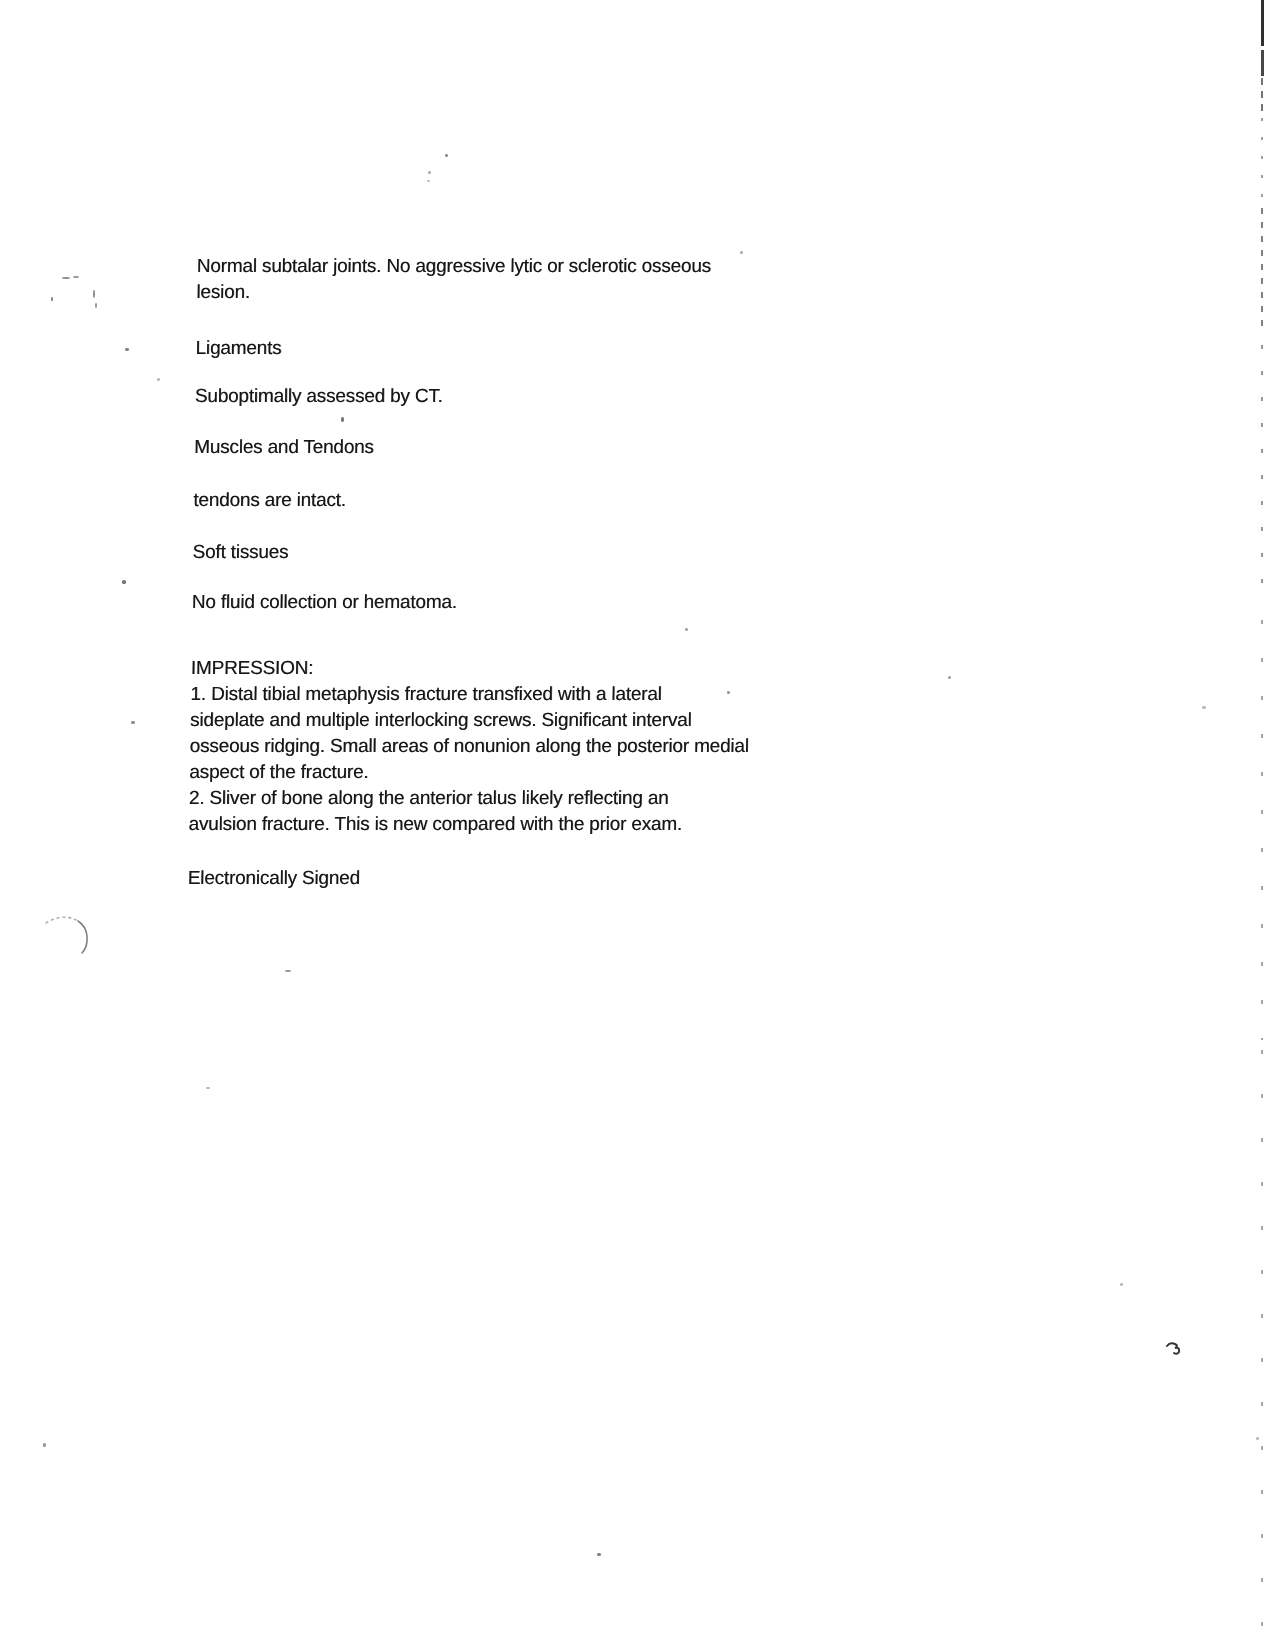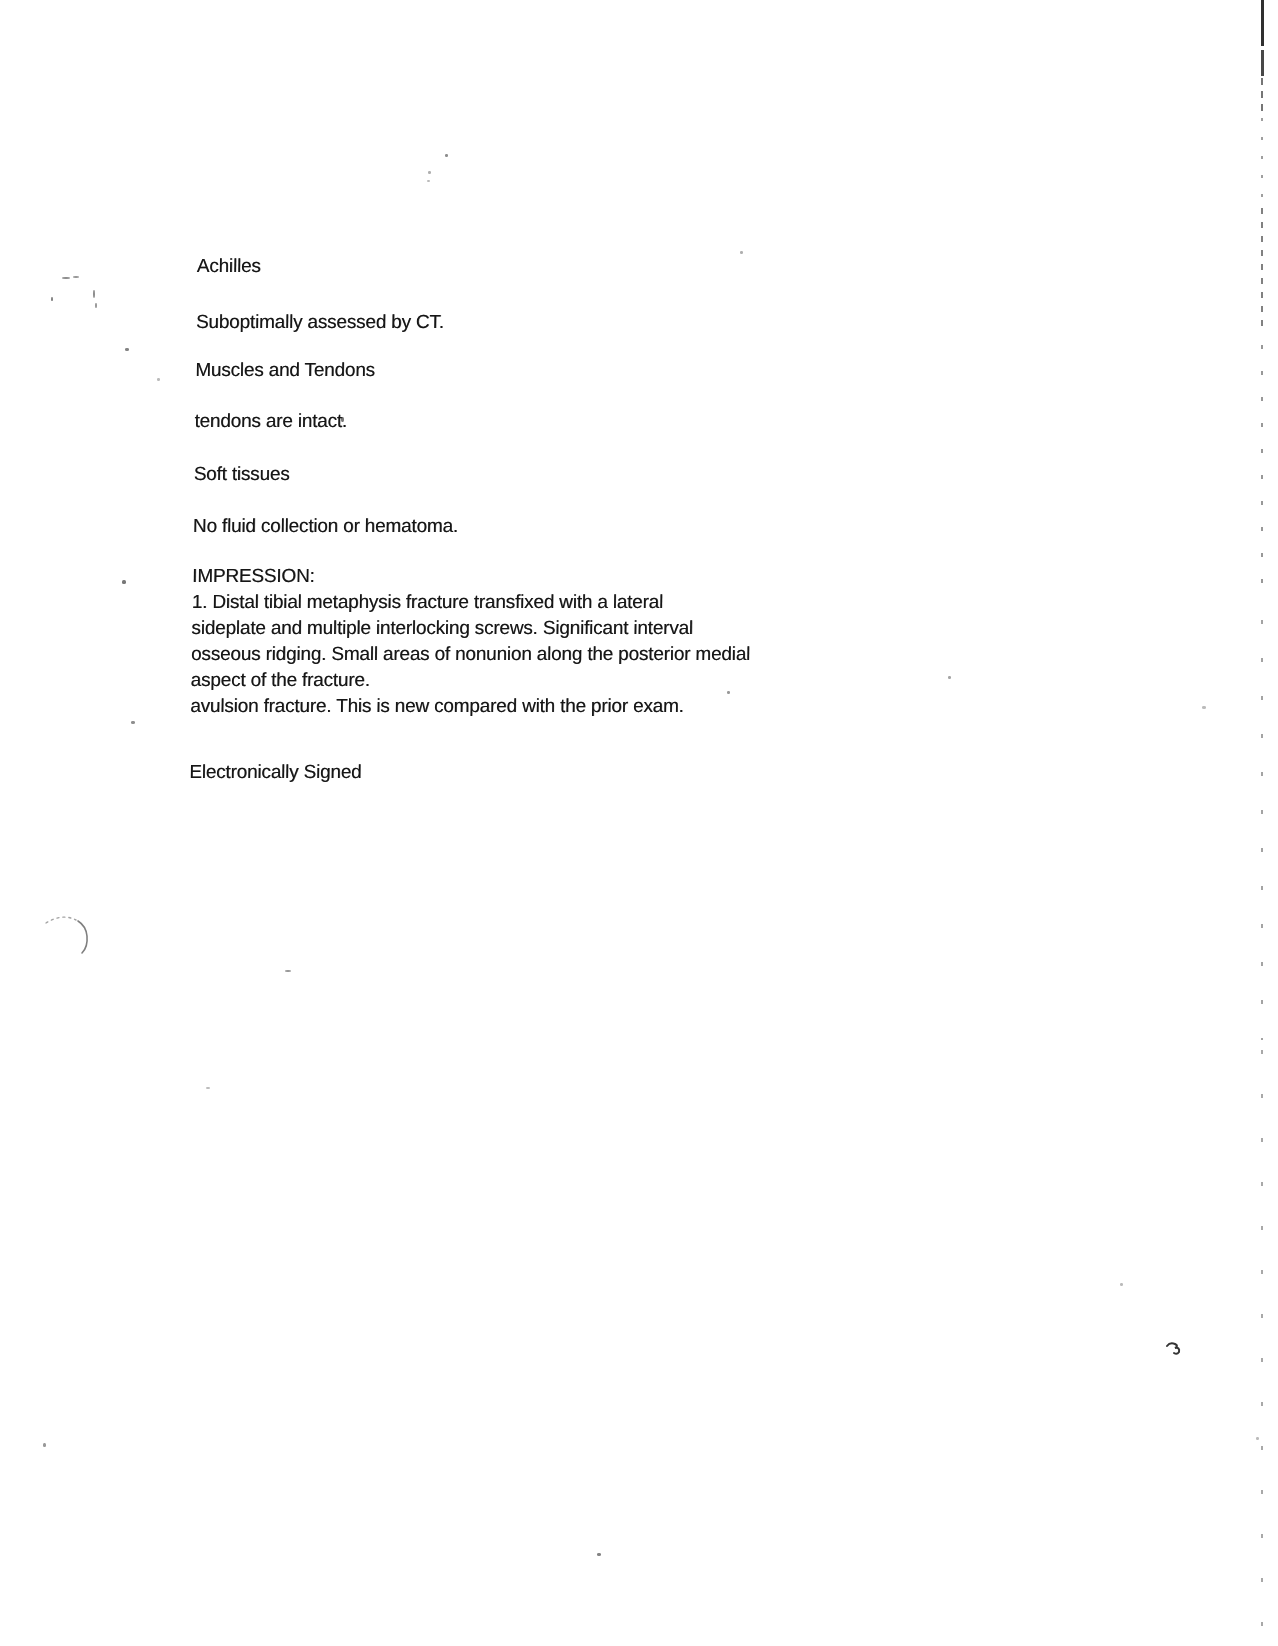--- a/index.html
+++ b/index.html
@@ -66,21 +66,25 @@
     height: 1646px;
   }
 </style>
 </head>
 <body>
 
 <div class="page">
 
   <div class="report-text">
     <p>
-      <span class="line">Achilles</span>
+      <span class="line">Normal subtalar joints. No aggressive lytic or sclerotic osseous</span>
+      <span class="line">lesion.</span>
+    </p>
+    <p>
+      <span class="line">Ligaments</span>
     </p>
     <p>
       <span class="line">Suboptimally assessed by CT.</span>
     </p>
     <p>
       <span class="line">Muscles and Tendons</span>
     </p>
     <p>
       <span class="line">tendons are intact.</span>
     </p>
@@ -89,20 +93,21 @@
     </p>
     <p>
       <span class="line">No fluid collection or hematoma.</span>
     </p>
     <p>
       <span class="line">IMPRESSION:</span>
       <span class="line">1. Distal tibial metaphysis fracture transfixed with a lateral</span>
       <span class="line">sideplate and multiple interlocking screws. Significant interval</span>
       <span class="line">osseous ridging. Small areas of nonunion along the posterior medial</span>
       <span class="line">aspect of the fracture.</span>
+      <span class="line">2. Sliver of bone along the anterior talus likely reflecting an</span>
       <span class="line">avulsion fracture. This is new compared with the prior exam.</span>
     </p>
     <p>
       <span class="line">Electronically Signed</span>
     </p>
   </div>
 
   <div class="artifact-layer">
     <svg class="pen-svg" viewBox="0 0 1278 1646" xmlns="http://www.w3.org/2000/svg">
         <path d="M46 923 Q62 913 76 920" fill="none" stroke="#333333" stroke-width="1.4" opacity="0.45" stroke-linecap="round" stroke-dasharray="2 4"></path>

